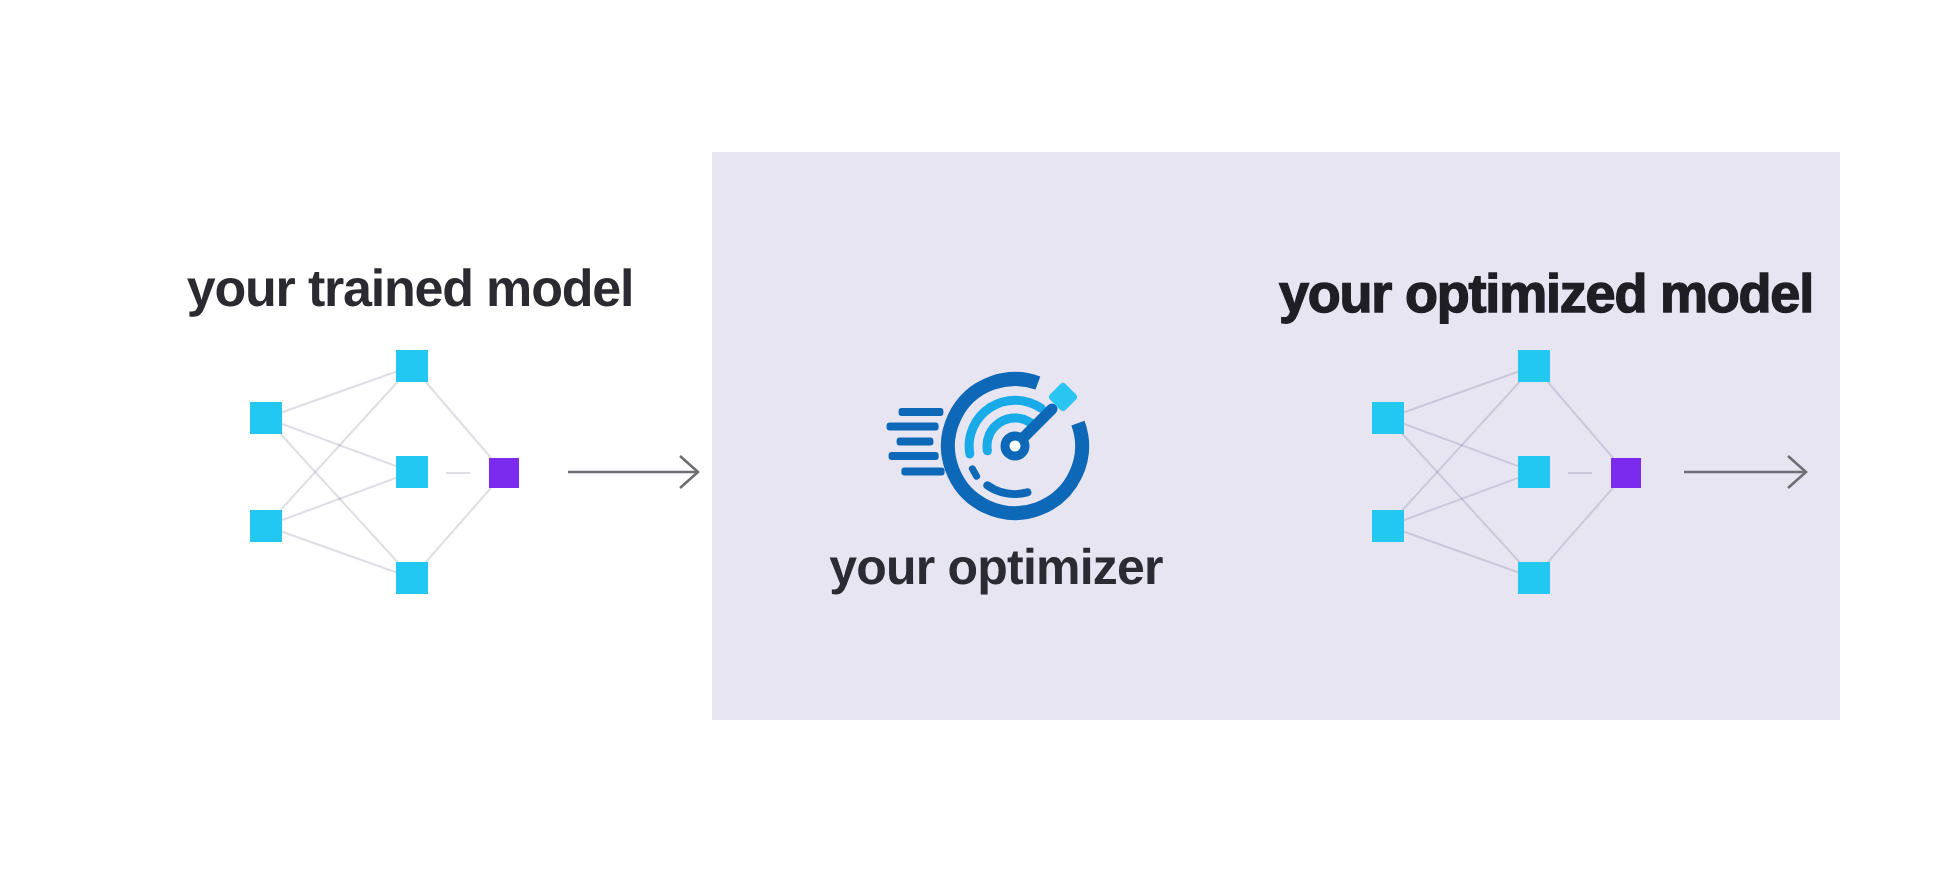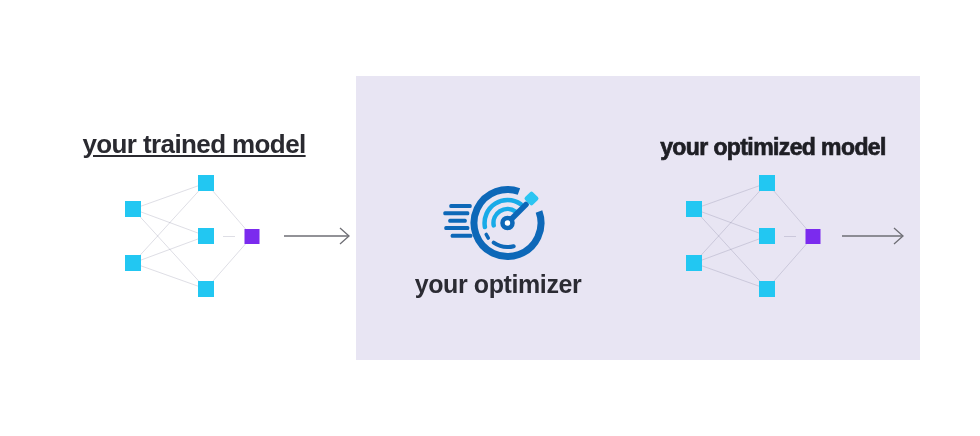--- a/index.html
+++ b/index.html
@@ -35,26 +35,26 @@
   }
   .abs{position:absolute;}
   .title{
     font-weight:700;
     color:var(--title-color,#2A2A30);
     letter-spacing:-0.6px;
     text-align:center;
     white-space:nowrap;
   }
   .title-left{
-    left:54px;top:129px;width:280px;
-    font-size:26px;line-height:30px;text-decoration:underline;
+    left:65px;top:129px;width:280px;
+    font-size:26px;line-height:30px;
   }
   .title-right{
     left:628px;top:132px;width:290px;
-    font-size:23px;line-height:30px;
+    font-size:27px;line-height:30px;
     color:var(--bold-title-color,#1E1E24);
     -webkit-text-stroke:0.7px currentColor;
   }
   .optimizer-label{
     left:378px;top:269px;width:240px;
     font-size:25px;line-height:30px;
     font-weight:700;
     letter-spacing:-0.4px;
     color:var(--label-color,#2B2B33);
     text-align:center;

